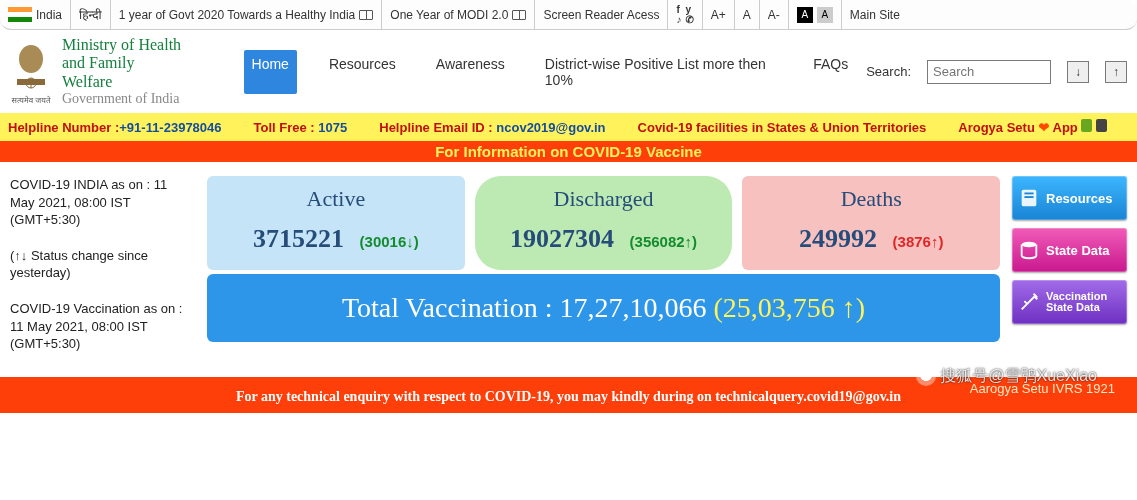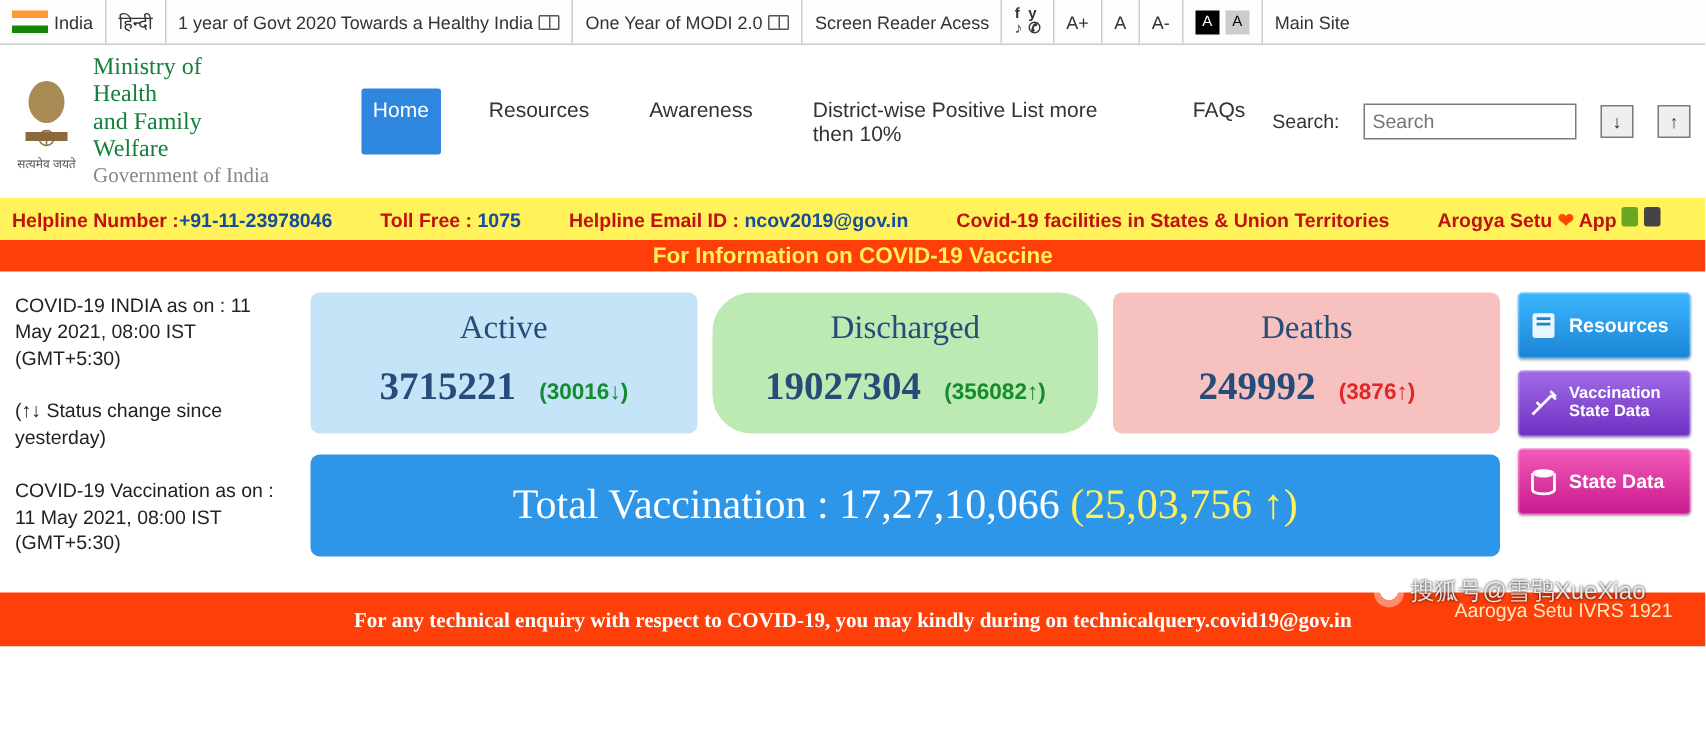--- a/index.html
+++ b/index.html
@@ -1,57 +1,57 @@
 <!DOCTYPE html>
 <html><head>
 <meta charset="utf-8">
 <style>
   * { box-sizing: border-box; margin: 0; padding: 0; }
   body { font-family: Arial, Helvetica, sans-serif; font-size: 13px; background: #fff; color: #333; width: 1137px; }
 
   
-  .util-bar { display: flex; align-items: center; height: 30px; background: #fdfdfd; border-bottom: 1px solid #ccc; font-size: 12px; }
+  .util-bar { display: flex; align-items: center; height: 30px; background: #fdfdfd; border-bottom: 1px solid #ccc; font-size: 12px; border-radius: 11px; }
   .util-item { display: flex; align-items: center; gap: 4px; height: 100%; padding: 0 8px; border-left: 1px solid #ccc; white-space: nowrap; cursor: pointer; }
   .util-item:first-child { border-left: none; }
   .flag { width: 24px; height: 16px; display: inline-flex; flex-direction: column; }
   .flag span { flex: 1; }
   .social-col { display: flex; flex-direction: column; line-height: 10px; font-size: 10px; font-weight: bold; }
   .theme-a { display: inline-block; width: 16px; height: 16px; background: #000; color: #fff; text-align: center; line-height: 16px; font-size: 10px; }
   .theme-b { display: inline-block; width: 16px; height: 16px; background: #ccc; color: #000; text-align: center; line-height: 16px; font-size: 10px; }
   .book-icn { display: inline-block; width: 14px; height: 10px; border: 1px solid #555; border-radius: 1px; position: relative; background: linear-gradient(#555,#555) center/1px 100% no-repeat; }
 
   
   .header { display: flex; align-items: center; padding: 6px 10px; gap: 10px; }
   .emblem { width: 42px; height: 55px; }
   .emblem svg { width: 100%; height: 100%; }
   .ministry { line-height: 1.15; }
   .ministry .serif { font-family: Georgia, 'Times New Roman', serif; font-size: 16px; color: #15803d; }
   .ministry .gov { color: #888; font-family: Georgia, serif; font-size: 14px; }
   .nav { display: flex; gap: 24px; margin-left: 50px; }
   .nav-item { padding: 6px 8px; font-size: 14px; cursor: pointer; }
   .nav-item.active { background: #2E86DE; color: #fff; border-radius: 2px; }
   .search-wrap { display: flex; align-items: center; gap: 16px; margin-left: auto; font-size: 13px; }
-  .search-input { height: 24px; width: 142px; border: 1px solid #7a7a7a; padding: 0 5px; font-size: 13px; }
+  .search-input { height: 24px; width: 124px; border: 1px solid #7a7a7a; padding: 0 5px; font-size: 13px; }
   .sq-btn { width: 22px; height: 22px; border: 1px solid #7a7a7a; background: #efefef; cursor: pointer; font-size: 12px; line-height: 20px; text-align: center; }
 
   
   .help-bar { background: #FFF25B; padding: 6px 8px; display: flex; align-items: flex-end; gap: 32px; font-size: 13px; color: #c01010; font-weight: bold; white-space: nowrap; }
   .help-bar .k { color: #c01010; display:inline; }
   .help-bar .v { color: #144c9e; }
   .heart { color: #ff4a00; }
   .store-b { display: inline-block; width: 11px; height: 13px; border-radius: 2px; }
 
   
   .banner { background: #FF3F0A; color: #FFF25B; text-align: center; padding: 2px 0; font-size: 15px; font-weight: bold; }
 
   
   .main { display: flex; padding: 14px 10px 6px 10px; gap: 12px; align-items: flex-start; }
   .main-left { width: 185px; font-size: 13px; color: #222; line-height: 1.35; }
   .main-left p { margin-bottom: 18px; }
-  .main-center { flex: 1; display: flex; flex-direction: column; gap: 14px; }
+  .main-center { flex: 1; display: flex; flex-direction: column; gap: 4px; }
   .card-row { display: flex; gap: 10px; }
   .stat-card { flex: 1; border-radius: 6px; padding: 10px 6px 16px; text-align: center; color: #264c7a; }
   .stat-card h3 { font-family: Georgia, serif; font-weight: normal; font-size: 22px; margin-bottom: 12px; }
   .stat-card .val { font-family: Georgia, serif; font-size: 26px; font-weight: bold; display: inline-block; margin-right: 12px; }
   .stat-card .delta { font-size: 15px; font-weight: bold; }
   .c-active { background: #C5E4F8; }
   .c-discharged { background: #BDE9B2; border-radius: 26px; }
   .c-deaths { background: #F7C1C0; }
   .d-down { color: #148b2f; }
   .d-up { color: #148b2f; }
@@ -212,32 +212,32 @@
 
   <div class="main-right">
     <div class="side-btn">
       <svg class="ic" viewBox="0 0 24 24">
           <rect x="4" y="3" width="16" height="18" rx="2" fill="#fff" opacity="0.9"></rect>
           <rect x="7" y="6" width="10" height="2" fill="#1984D4"></rect>
           <rect x="7" y="10" width="10" height="2" fill="#1984D4"></rect>
         </svg>
       <span>Resources</span>
     </div>
-    <div class="side-btn purple">
-      <svg class="ic" viewBox="0 0 24 24">
-          <path d="M4 20l6-6m0 0l8-8m-8 8l-3-3m11-5l3 3M17 3l4 4" stroke="#fff" stroke-width="2" fill="none"></path>
-        </svg>
-      <span>Vaccination State Data</span>
-    </div>
     <div class="side-btn magenta">
       <svg class="ic" viewBox="0 0 24 24">
           <ellipse cx="12" cy="6" rx="8" ry="3" fill="#fff"></ellipse>
           <path d="M4 6v12c0 1.7 3.6 3 8 3s8-1.3 8-3V6" fill="none" stroke="#fff" stroke-width="2"></path>
         </svg>
       <span>State Data</span>
+    </div>
+    <div class="side-btn purple">
+      <svg class="ic" viewBox="0 0 24 24">
+          <path d="M4 20l6-6m0 0l8-8m-8 8l-3-3m11-5l3 3M17 3l4 4" stroke="#fff" stroke-width="2" fill="none"></path>
+        </svg>
+      <span>Vaccination State Data</span>
     </div>
   </div>
 </div>
 
 <div class="bottom">
   <div class="ivrs">Aarogya Setu IVRS   1921</div>
   <div class="tech">For any technical enquiry with respect to COVID-19, you may kindly during on technicalquery.covid19@gov.in</div>
   <div class="watermark">
     <span class="wm-ico"></span><span>搜狐号@雪鸮XueXiao</span>
   </div>

